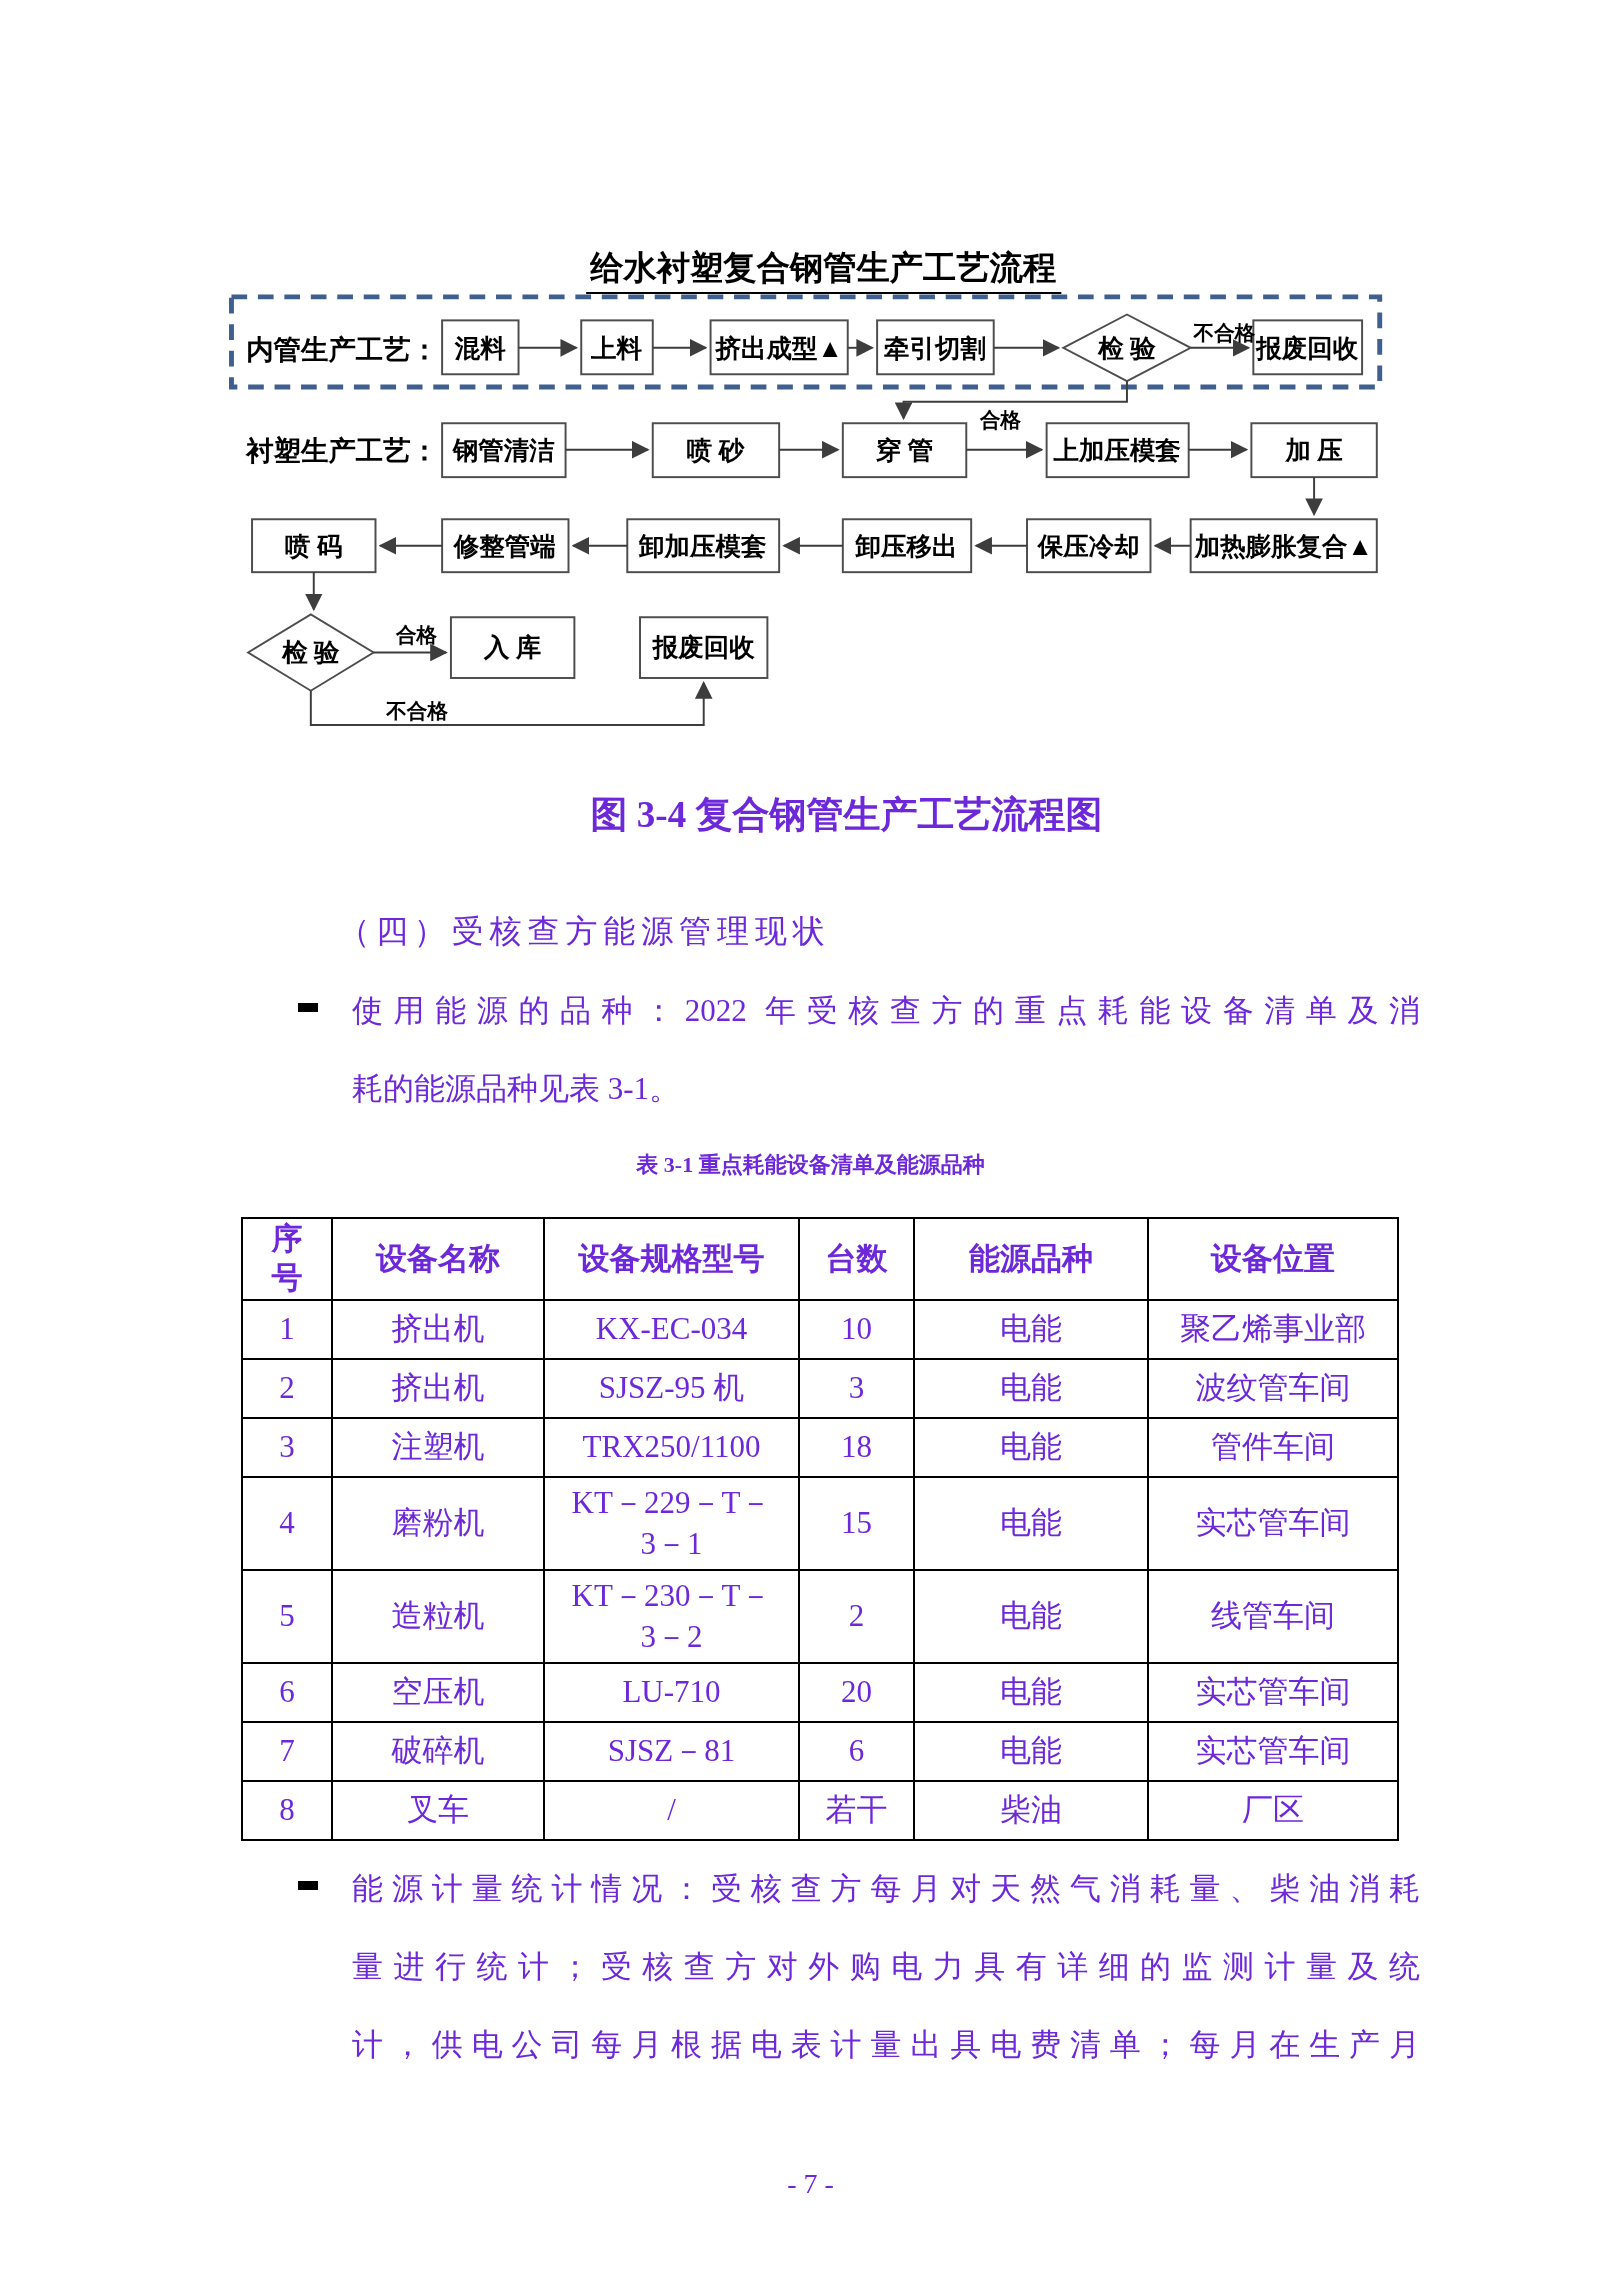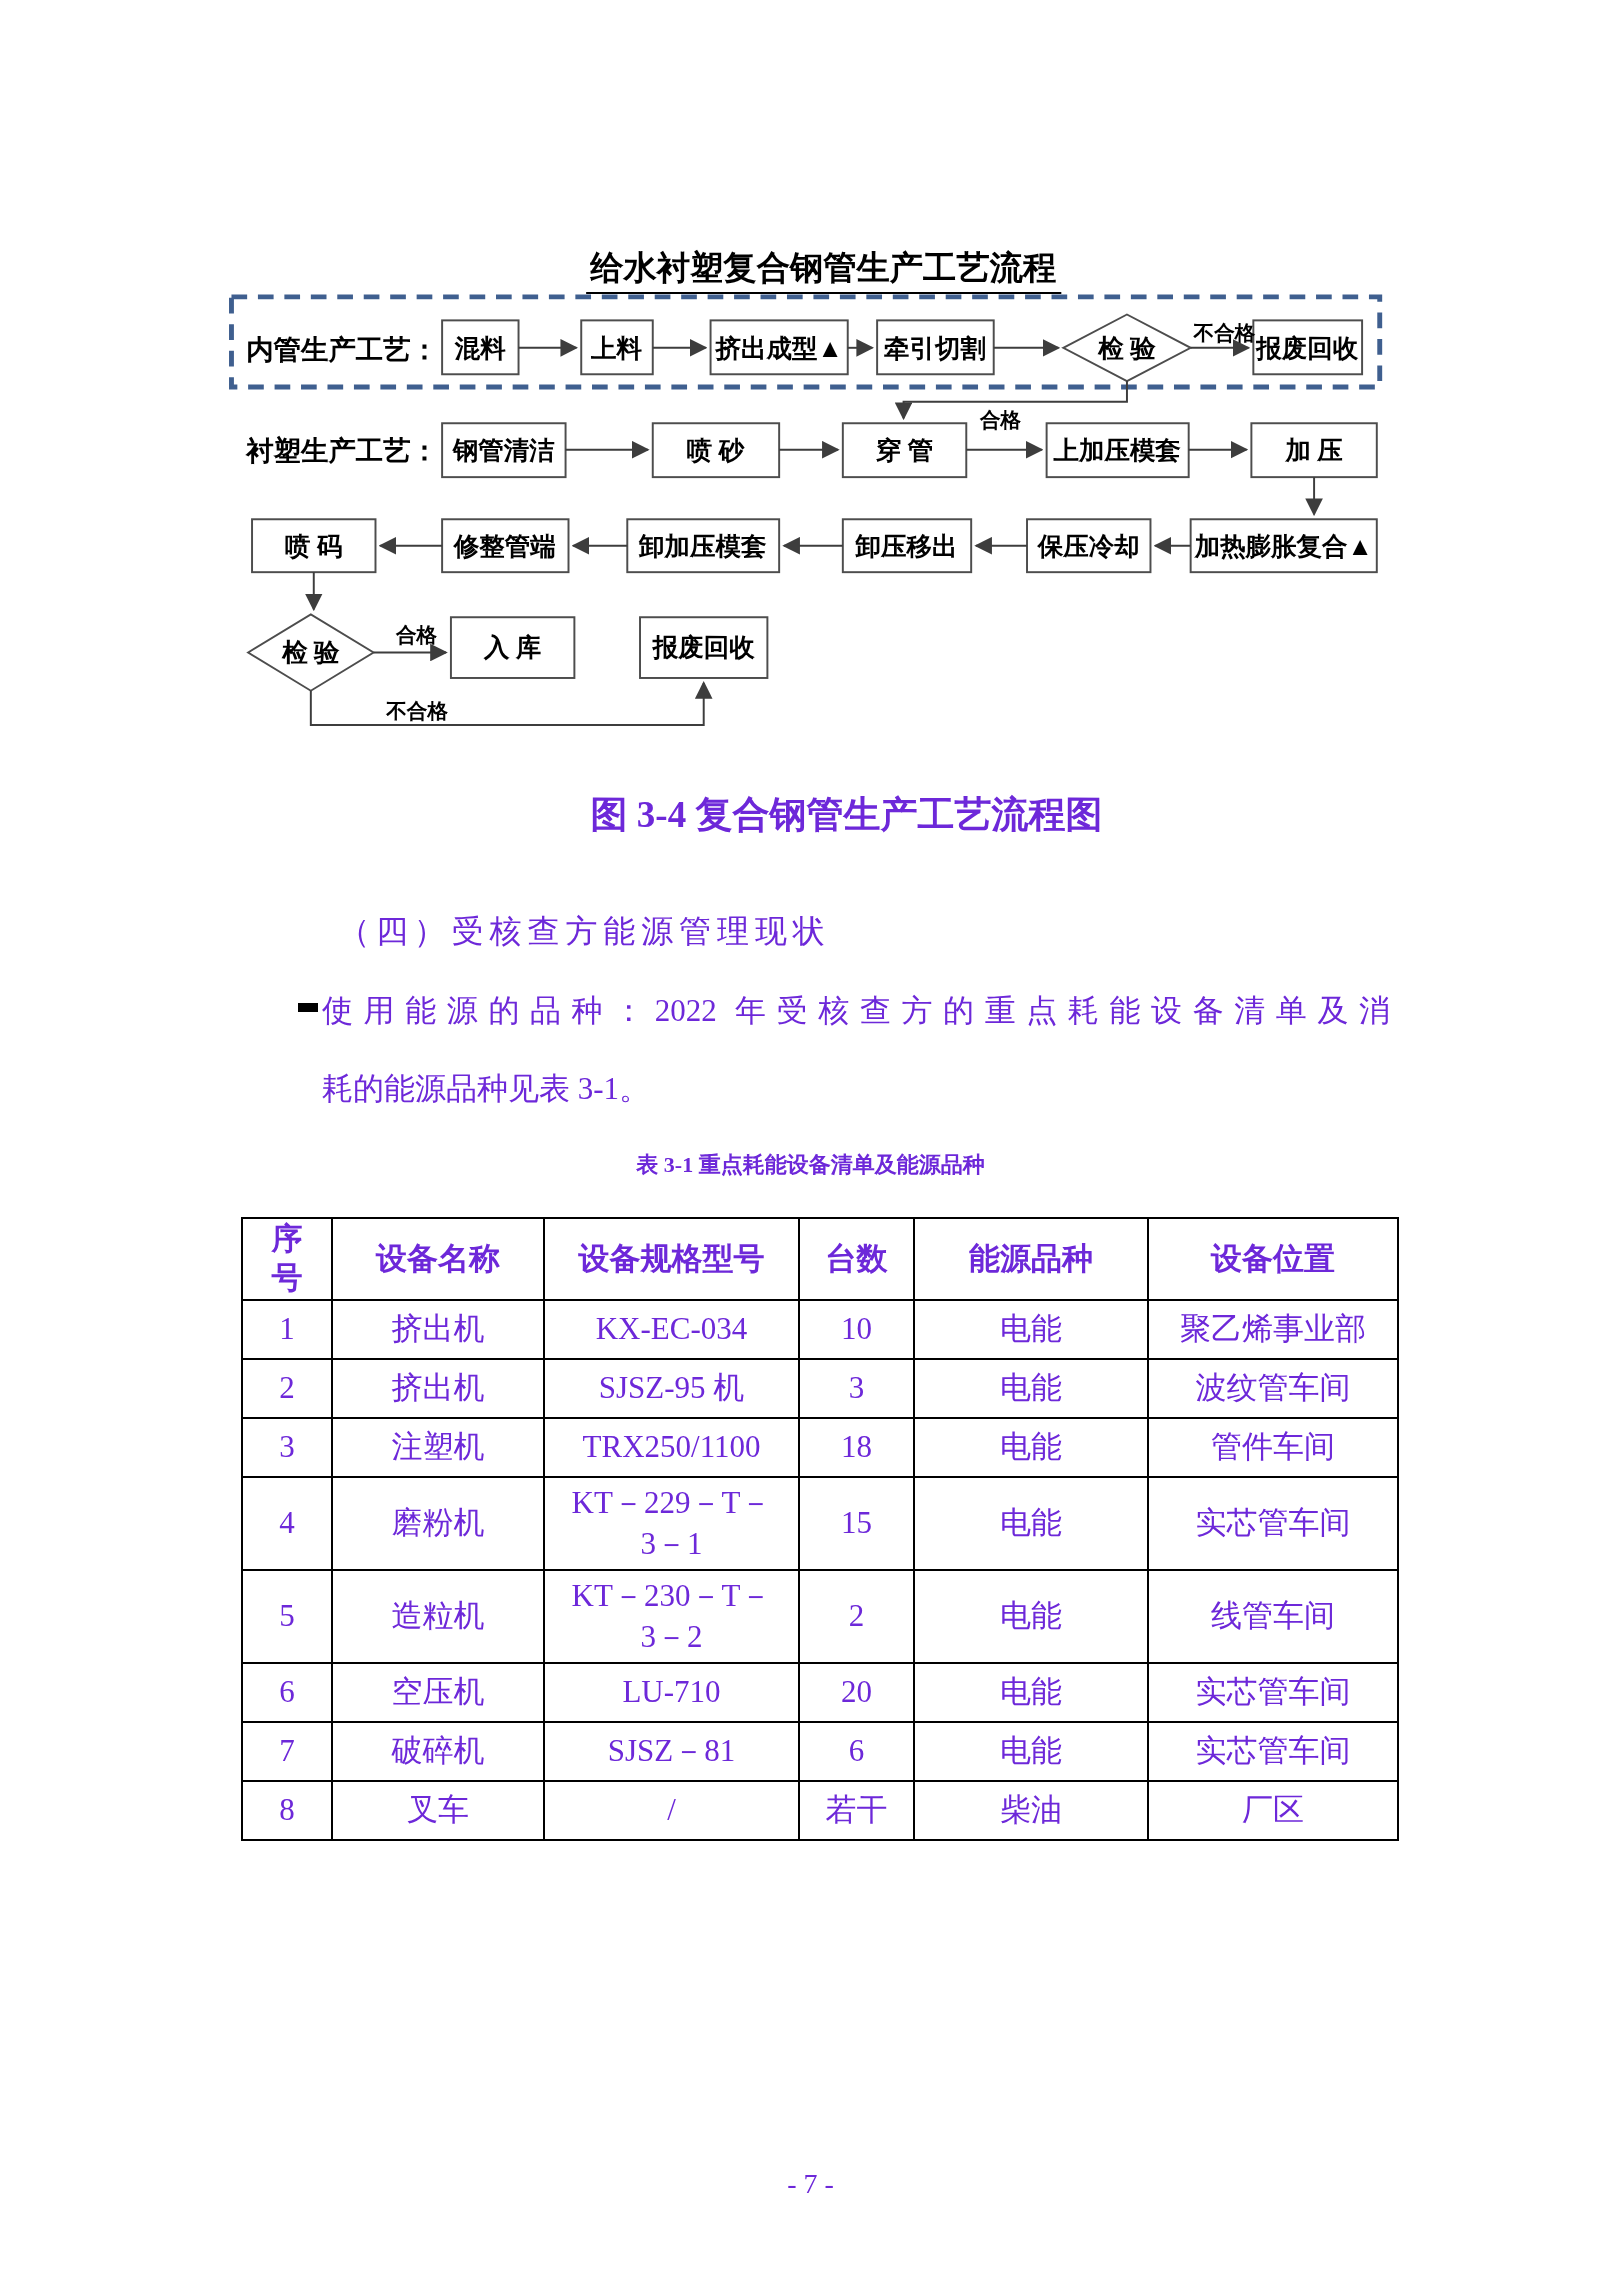--- a/index.html
+++ b/index.html
@@ -19,21 +19,21 @@
   }
   .section-heading{
     position:absolute;top:910px;left:338px;font-size:32px;letter-spacing:5.9px;
   }
   .para{position:absolute;left:296px;width:1117px;}
   .para-1{top:972px;}
   .para-2{top:1850px;}
   .bullet-marker{
     position:absolute;left:2px;top:31px;width:19.6px;height:8.8px;background:#000;
   }
-  .para .lines{margin-left:26px;width:1068px;}
+  .para .lines{margin-left:56px;width:1068px;}
   .para .line{font-size:31px;line-height:78px;height:78px;white-space:nowrap;}
   .para .line.j{
     white-space:normal;text-align:justify;text-align-last:justify;
     text-justify:inter-character;
   }
   .table-title{
     position:absolute;top:1150px;left:0;width:1621px;text-align:center;
     font-size:22px;font-weight:bold;
   }
   table.equip{
@@ -259,17 +259,25 @@
         <td>8</td>
         <td>叉车</td>
         <td>/</td>
         <td>若干</td>
         <td>柴油</td>
         <td>厂区</td>
       </tr>
     </tbody>
   </table>
 
+  <div class="para para-2">
+    <div class="bullet-marker"></div>
+    <div class="lines">
+      <div class="line j">能源计量统计情况：受核查方每月对天然气消耗量、柴油消耗</div>
+      <div class="line j">量进行统计；受核查方对外购电力具有详细的监测计量及统</div>
+      <div class="line j">计，供电公司每月根据电表计量出具电费清单；每月在生产月</div>
+    </div>
+  </div>
 
   <div class="page-number">- 7 -</div>
 
 </div>
 
 
 </body></html>

